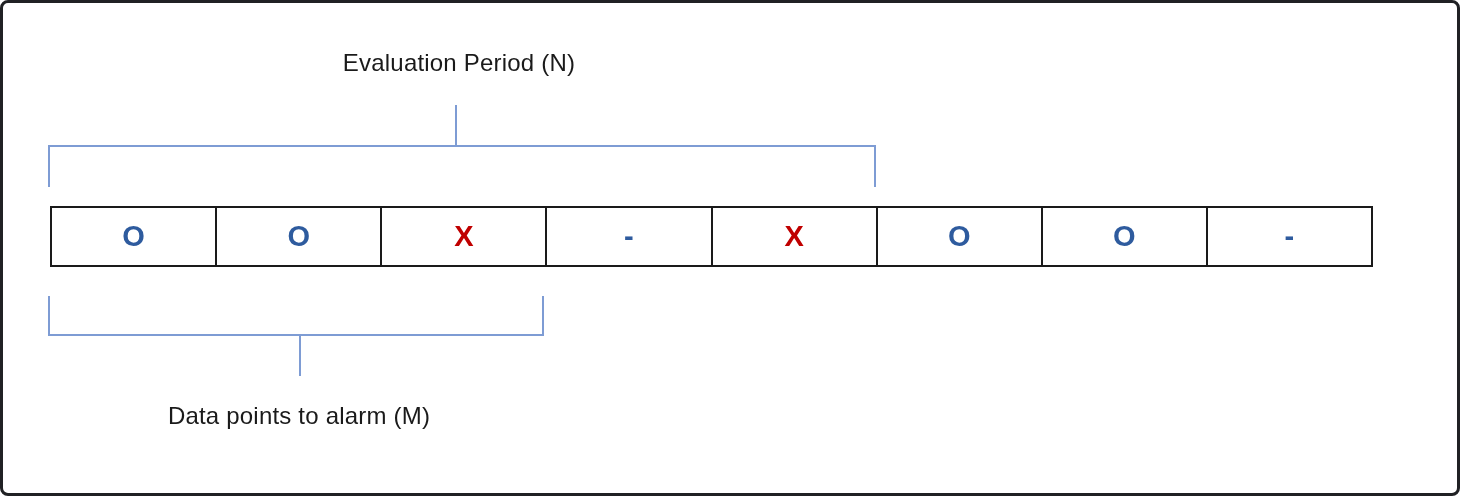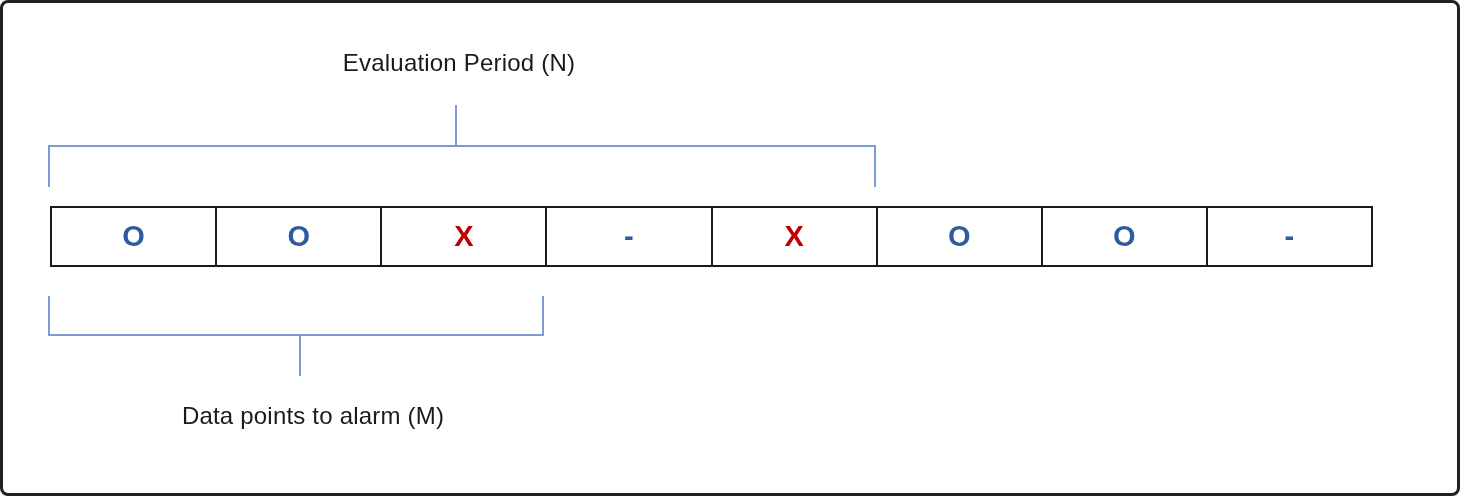--- a/index.html
+++ b/index.html
@@ -14,21 +14,21 @@
   }
   .diagram-label{
     position:absolute;
     transform:translateX(-50%);
     font-size:24px;
     color:var(--c-text,#1a1a1a);
     white-space:nowrap;
     letter-spacing:0.2px;
   }
   .top-label{left:450px;top:46px;margin-left:6px;}
-  .bottom-label{left:310px;top:399px;}
+  .bottom-label{left:296px;top:399px;}
 
   .bracket{position:absolute;box-sizing:border-box;}
   .bracket-top{
     left:45px;top:142px;width:828px;height:42px;
     border-top:2px solid var(--c-bracket,#7E9CD4);
     border-left:2px solid var(--c-bracket,#7E9CD4);
     border-right:2px solid var(--c-bracket,#7E9CD4);
   }
   .bracket-bottom{
     left:45px;top:293px;width:496px;height:40px;

